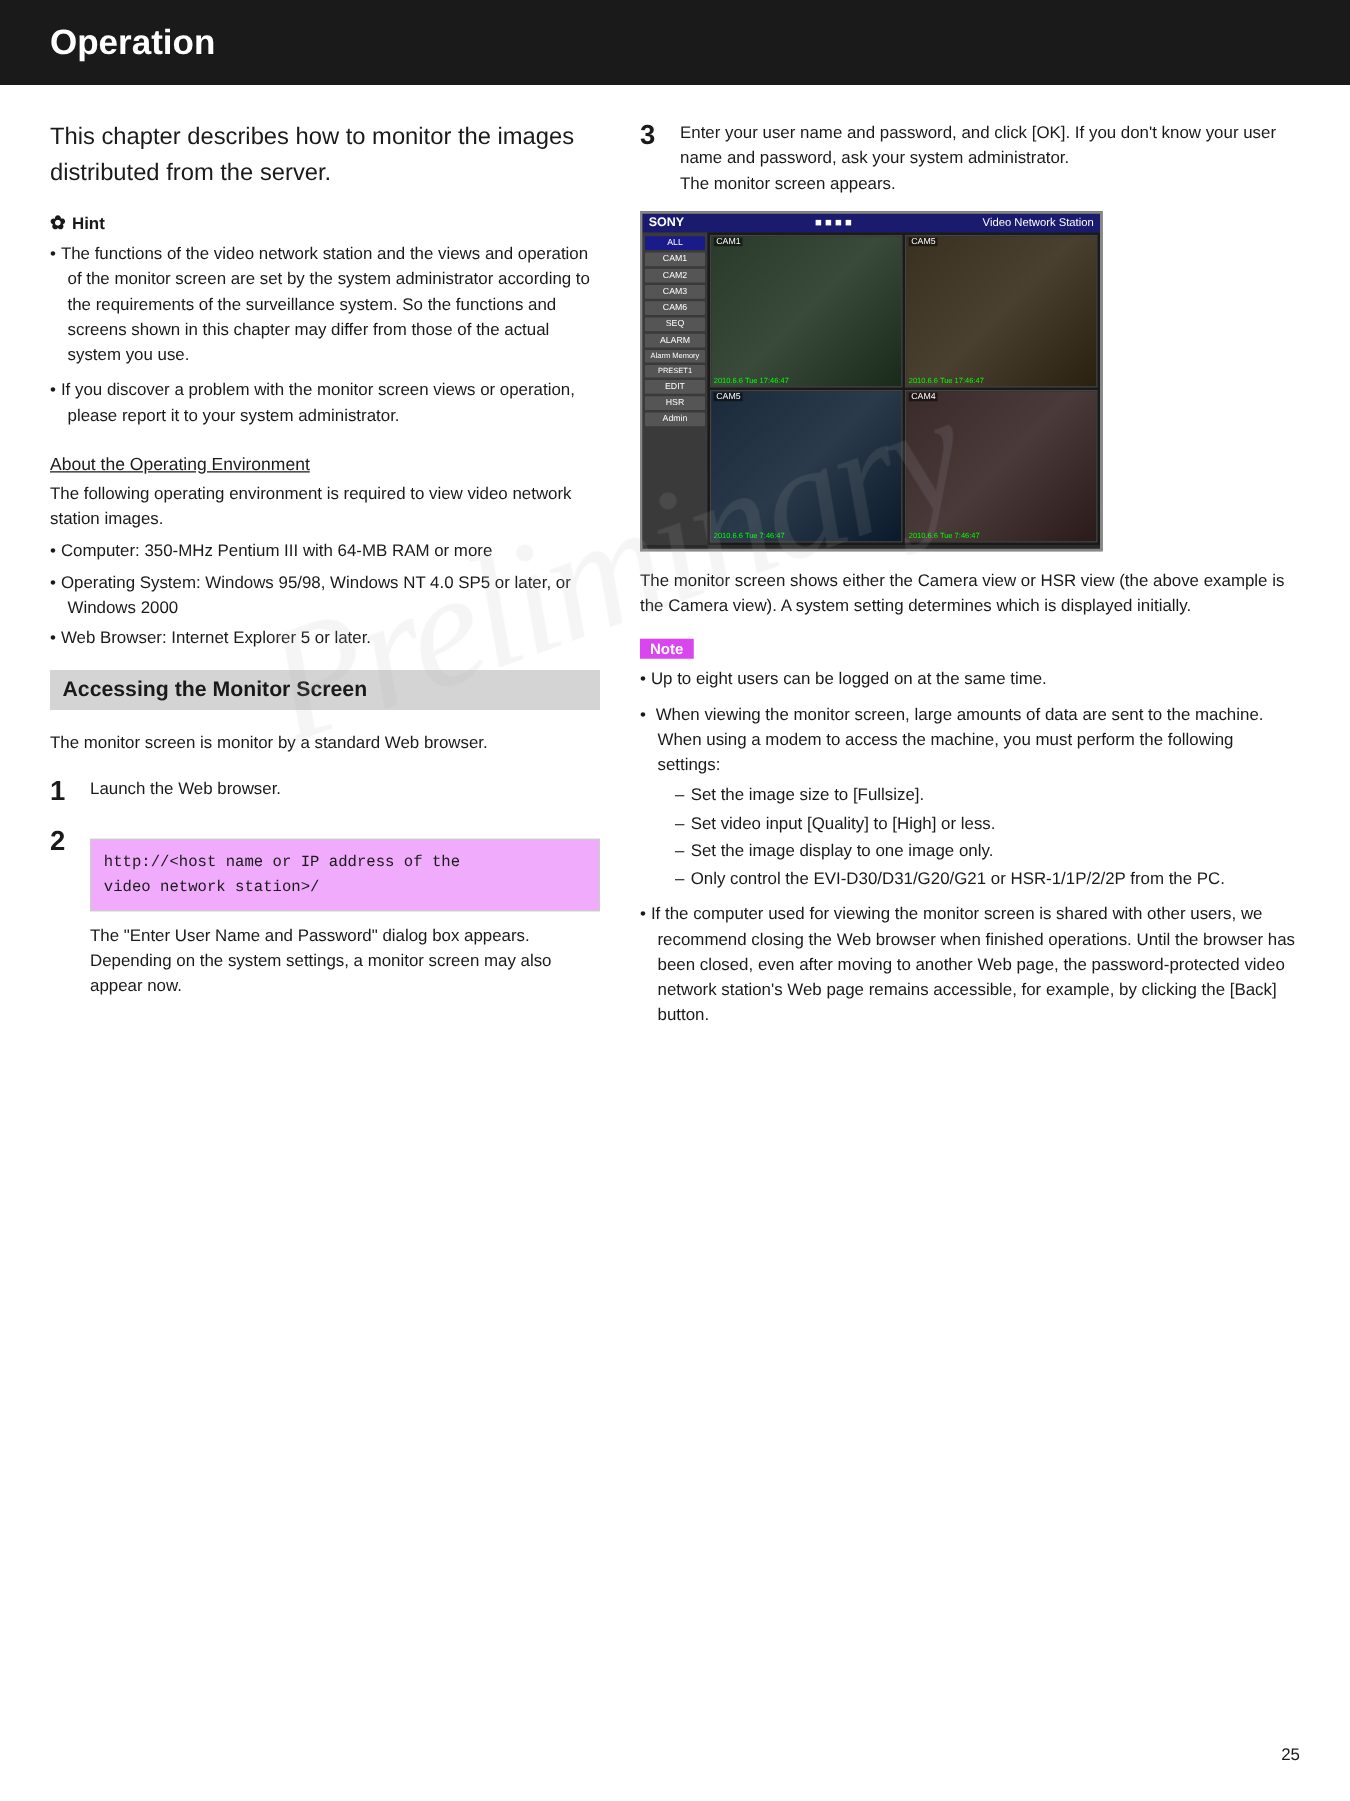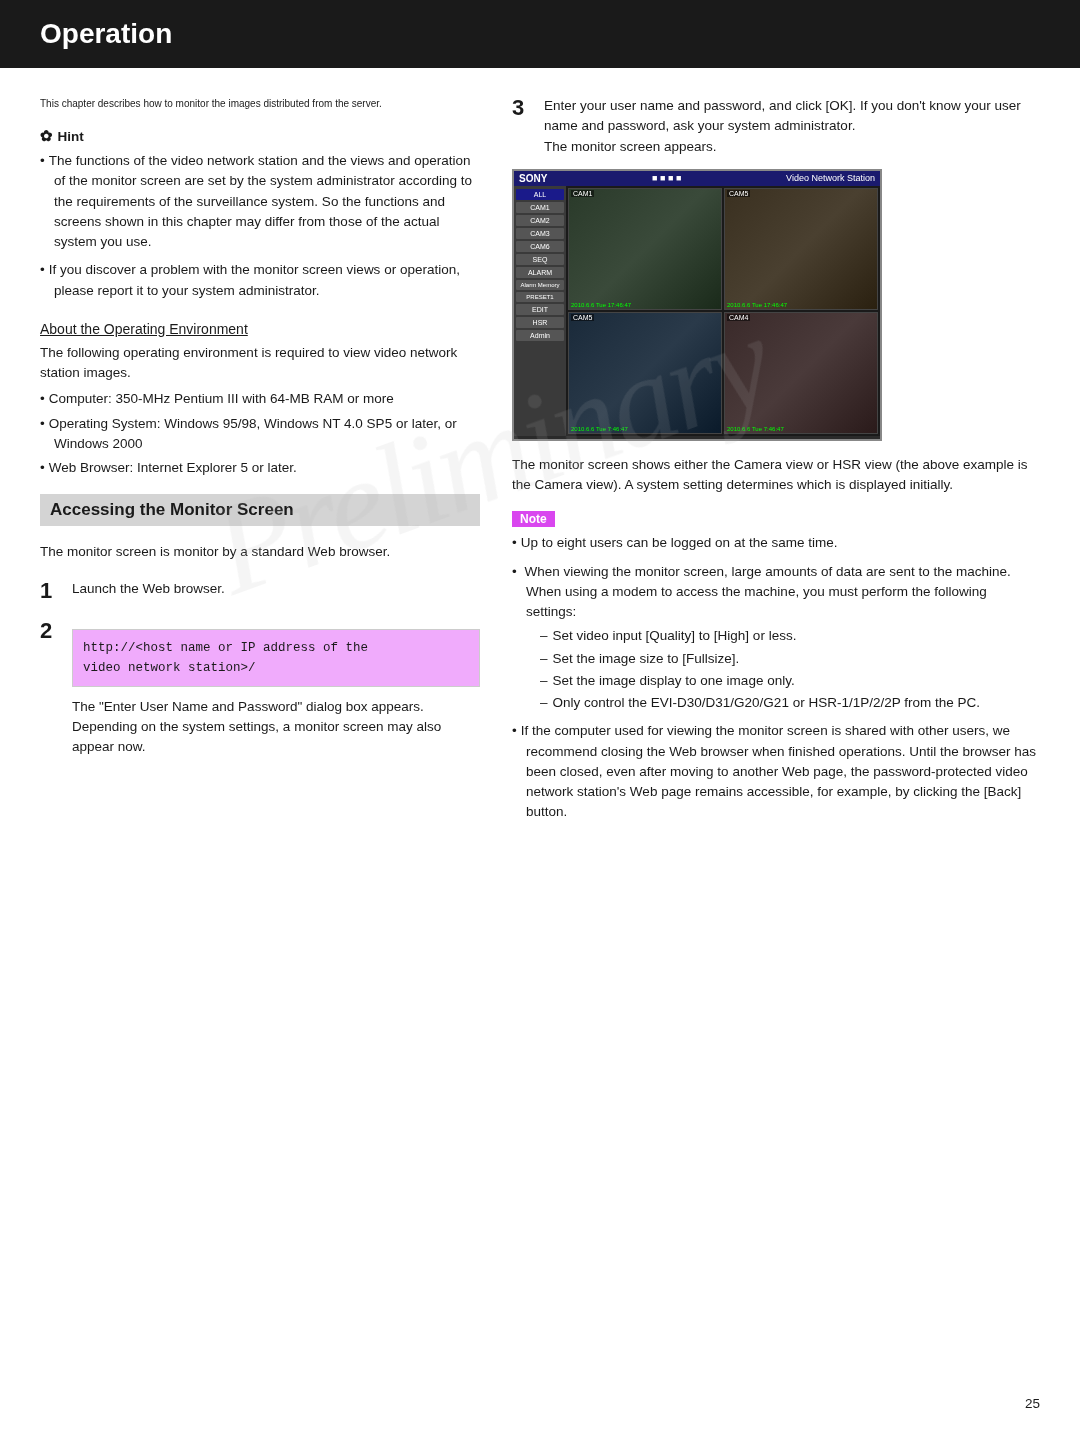--- a/index.html
+++ b/index.html
@@ -37,21 +37,21 @@
       flex: 0 0 440px;
       max-width: 440px;
     }
 
     .right-col {
       flex: 1;
     }
 
     
     .intro-para {
-      font-size: 10px;
+      font-size: 19px;
       line-height: 1.5;
       margin-bottom: 16px;
     }
 
     
     .hint-title {
       font-weight: bold;
       font-size: 13.5px;
       margin-bottom: 6px;
       display: flex;
@@ -429,22 +429,22 @@
 
     <p class="after-monitor-text">The monitor screen shows either the Camera view or HSR view (the above example is the Camera view). A system setting determines which is displayed initially.</p>
 
     <div class="note-box">
       <span class="note-label">Note</span>
       <ul class="note-list">
         <li>Up to eight users can be logged on at the same time.</li>
         <li>
           <span>When viewing the monitor screen, large amounts of data are sent to the machine. When using a modem to access the machine, you must perform the following settings:</span>
           <ul class="dash-list">
+            <li>Set the image size to [Fullsize].</li>
             <li>Set video input [Quality] to [High] or less.</li>
-            <li>Set the image size to [Fullsize].</li>
             <li>Set the image display to one image only.</li>
             <li>Only control the EVI-D30/D31/G20/G21 or HSR-1/1P/2/2P from the PC.</li>
           </ul>
         </li>
         <li>If the computer used for viewing the monitor screen is shared with other users, we recommend closing the Web browser when finished operations. Until the browser has been closed, even after moving to another Web page, the password-protected video network station's Web page remains accessible, for example, by clicking the [Back] button.</li>
       </ul>
     </div>
 
   </div>
 </div>

